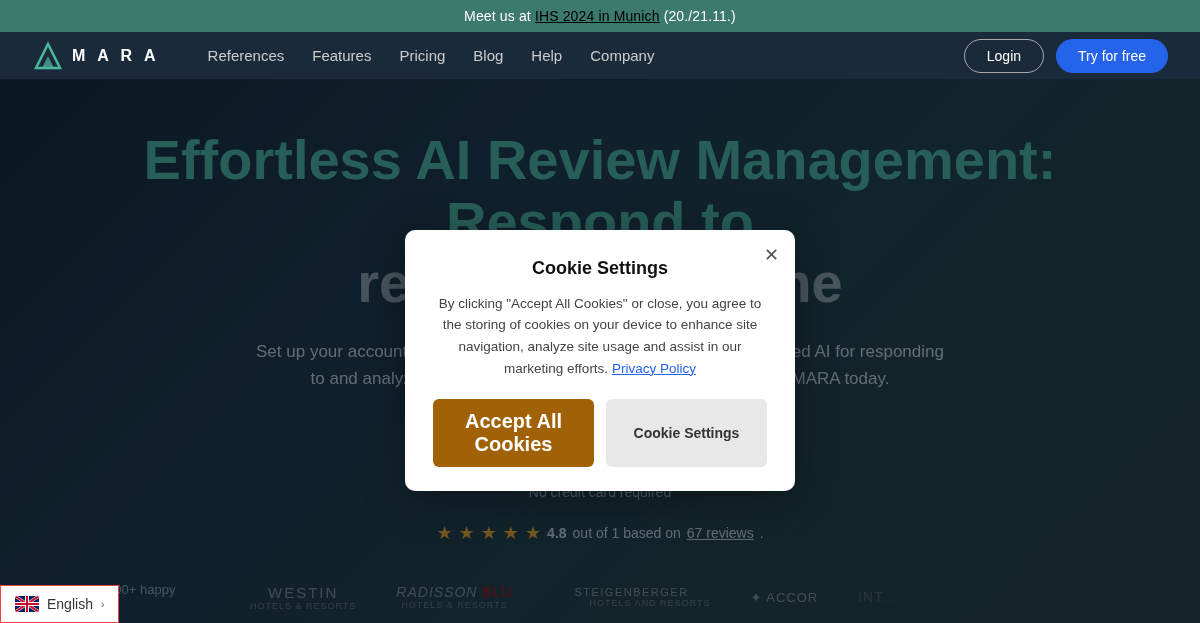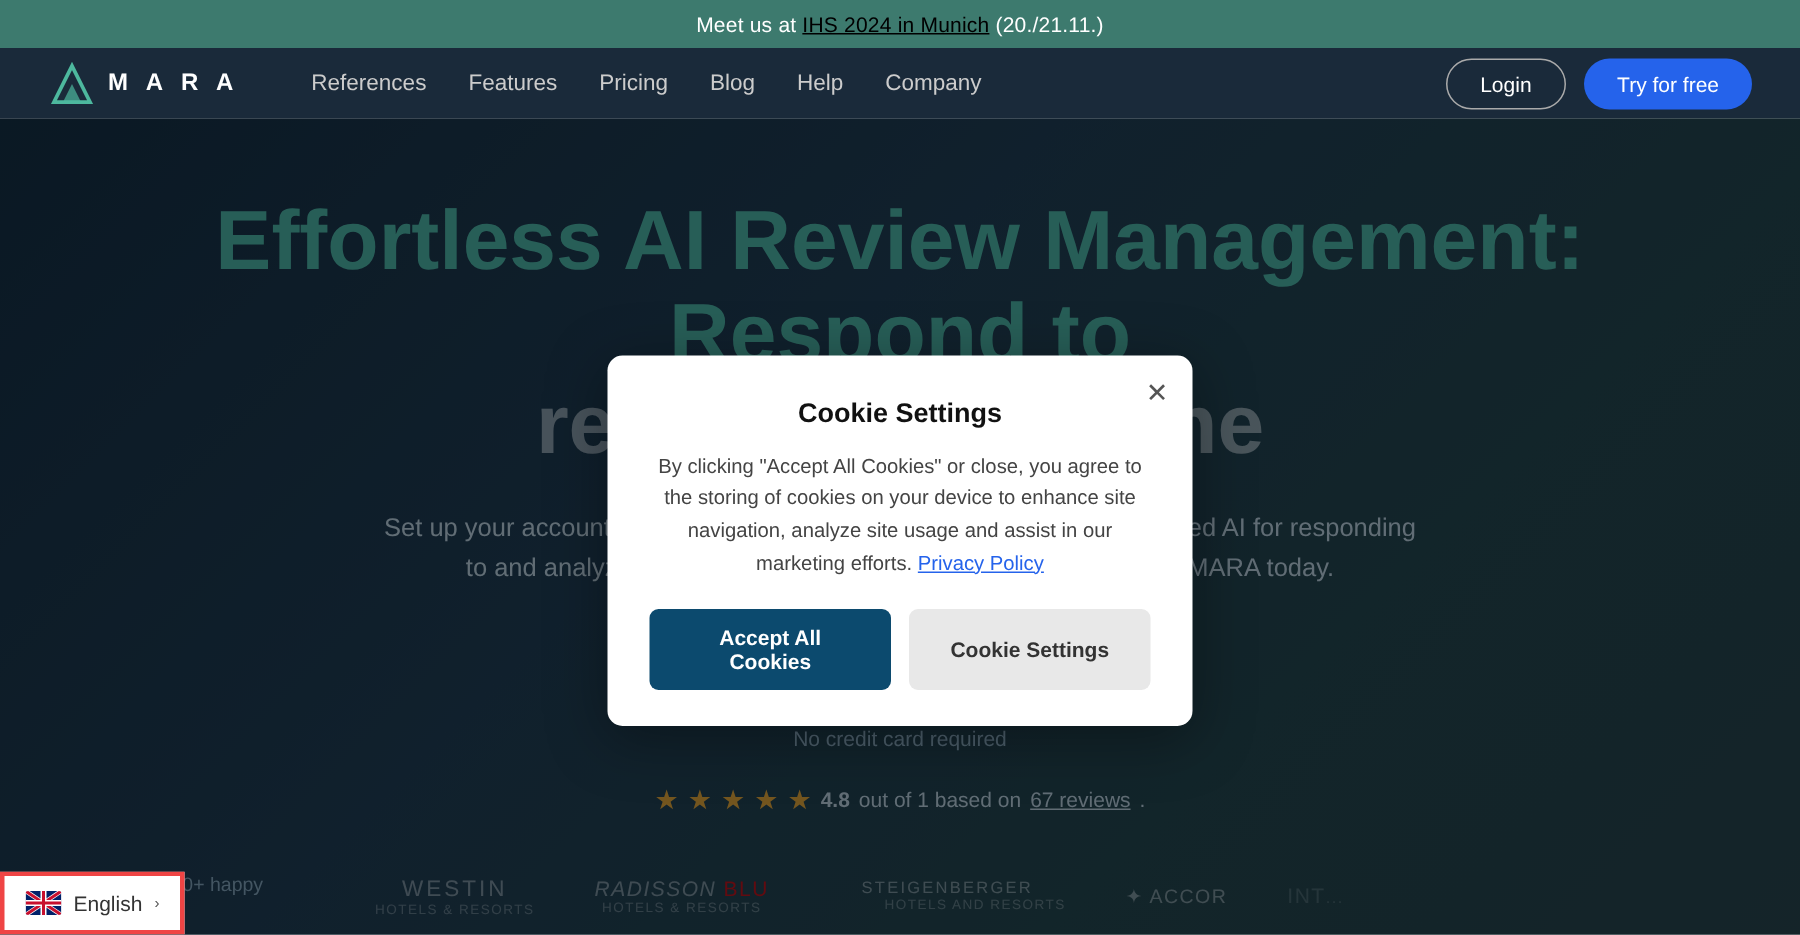--- a/index.html
+++ b/index.html
@@ -161,21 +161,21 @@
     }
     .brand-logo.westin { font-size: 15px; }
     .brand-logo.radisson { font-size: 13px; }
 
     
     .lang-switcher {
       position: fixed;
       bottom: 0;
       left: 0;
       background: white;
-      border: 3px solid #ef4444;
+      border: 1px solid #ef4444;
       display: flex;
       align-items: center;
       padding: 10px 14px;
       gap: 8px;
       font-size: 14px;
       color: #333;
       cursor: pointer;
       z-index: 1000;
     }
     .flag {
@@ -228,26 +228,26 @@
       color: #444;
       line-height: 1.6;
       margin-bottom: 20px;
     }
     .cookie-body a { color: #2563eb; text-decoration: underline; margin-top: 36px; }
     .cookie-buttons {
       display: flex;
       gap: 12px;
     }
     .btn-accept {
-      background: #0c4a6e;
+      background: #a16207;
       color: white;
       border: none;
       padding: 11px 20px;
       border-radius: 6px;
-      font-size: 14px;
+      font-size: 20px;
       font-weight: 600;
       cursor: pointer;
       flex: 1;
     }
     .btn-cookie-settings {
       background: #e8e8e8;
       color: #333;
       border: none;
       padding: 11px 20px;
       border-radius: 6px;

